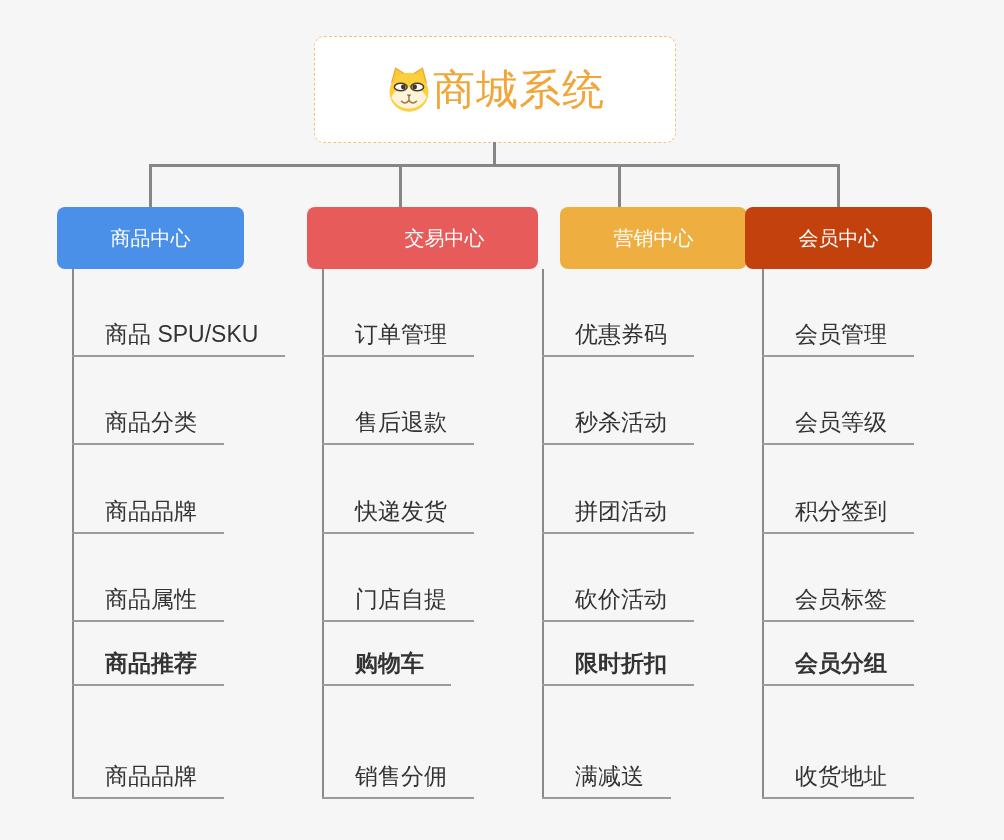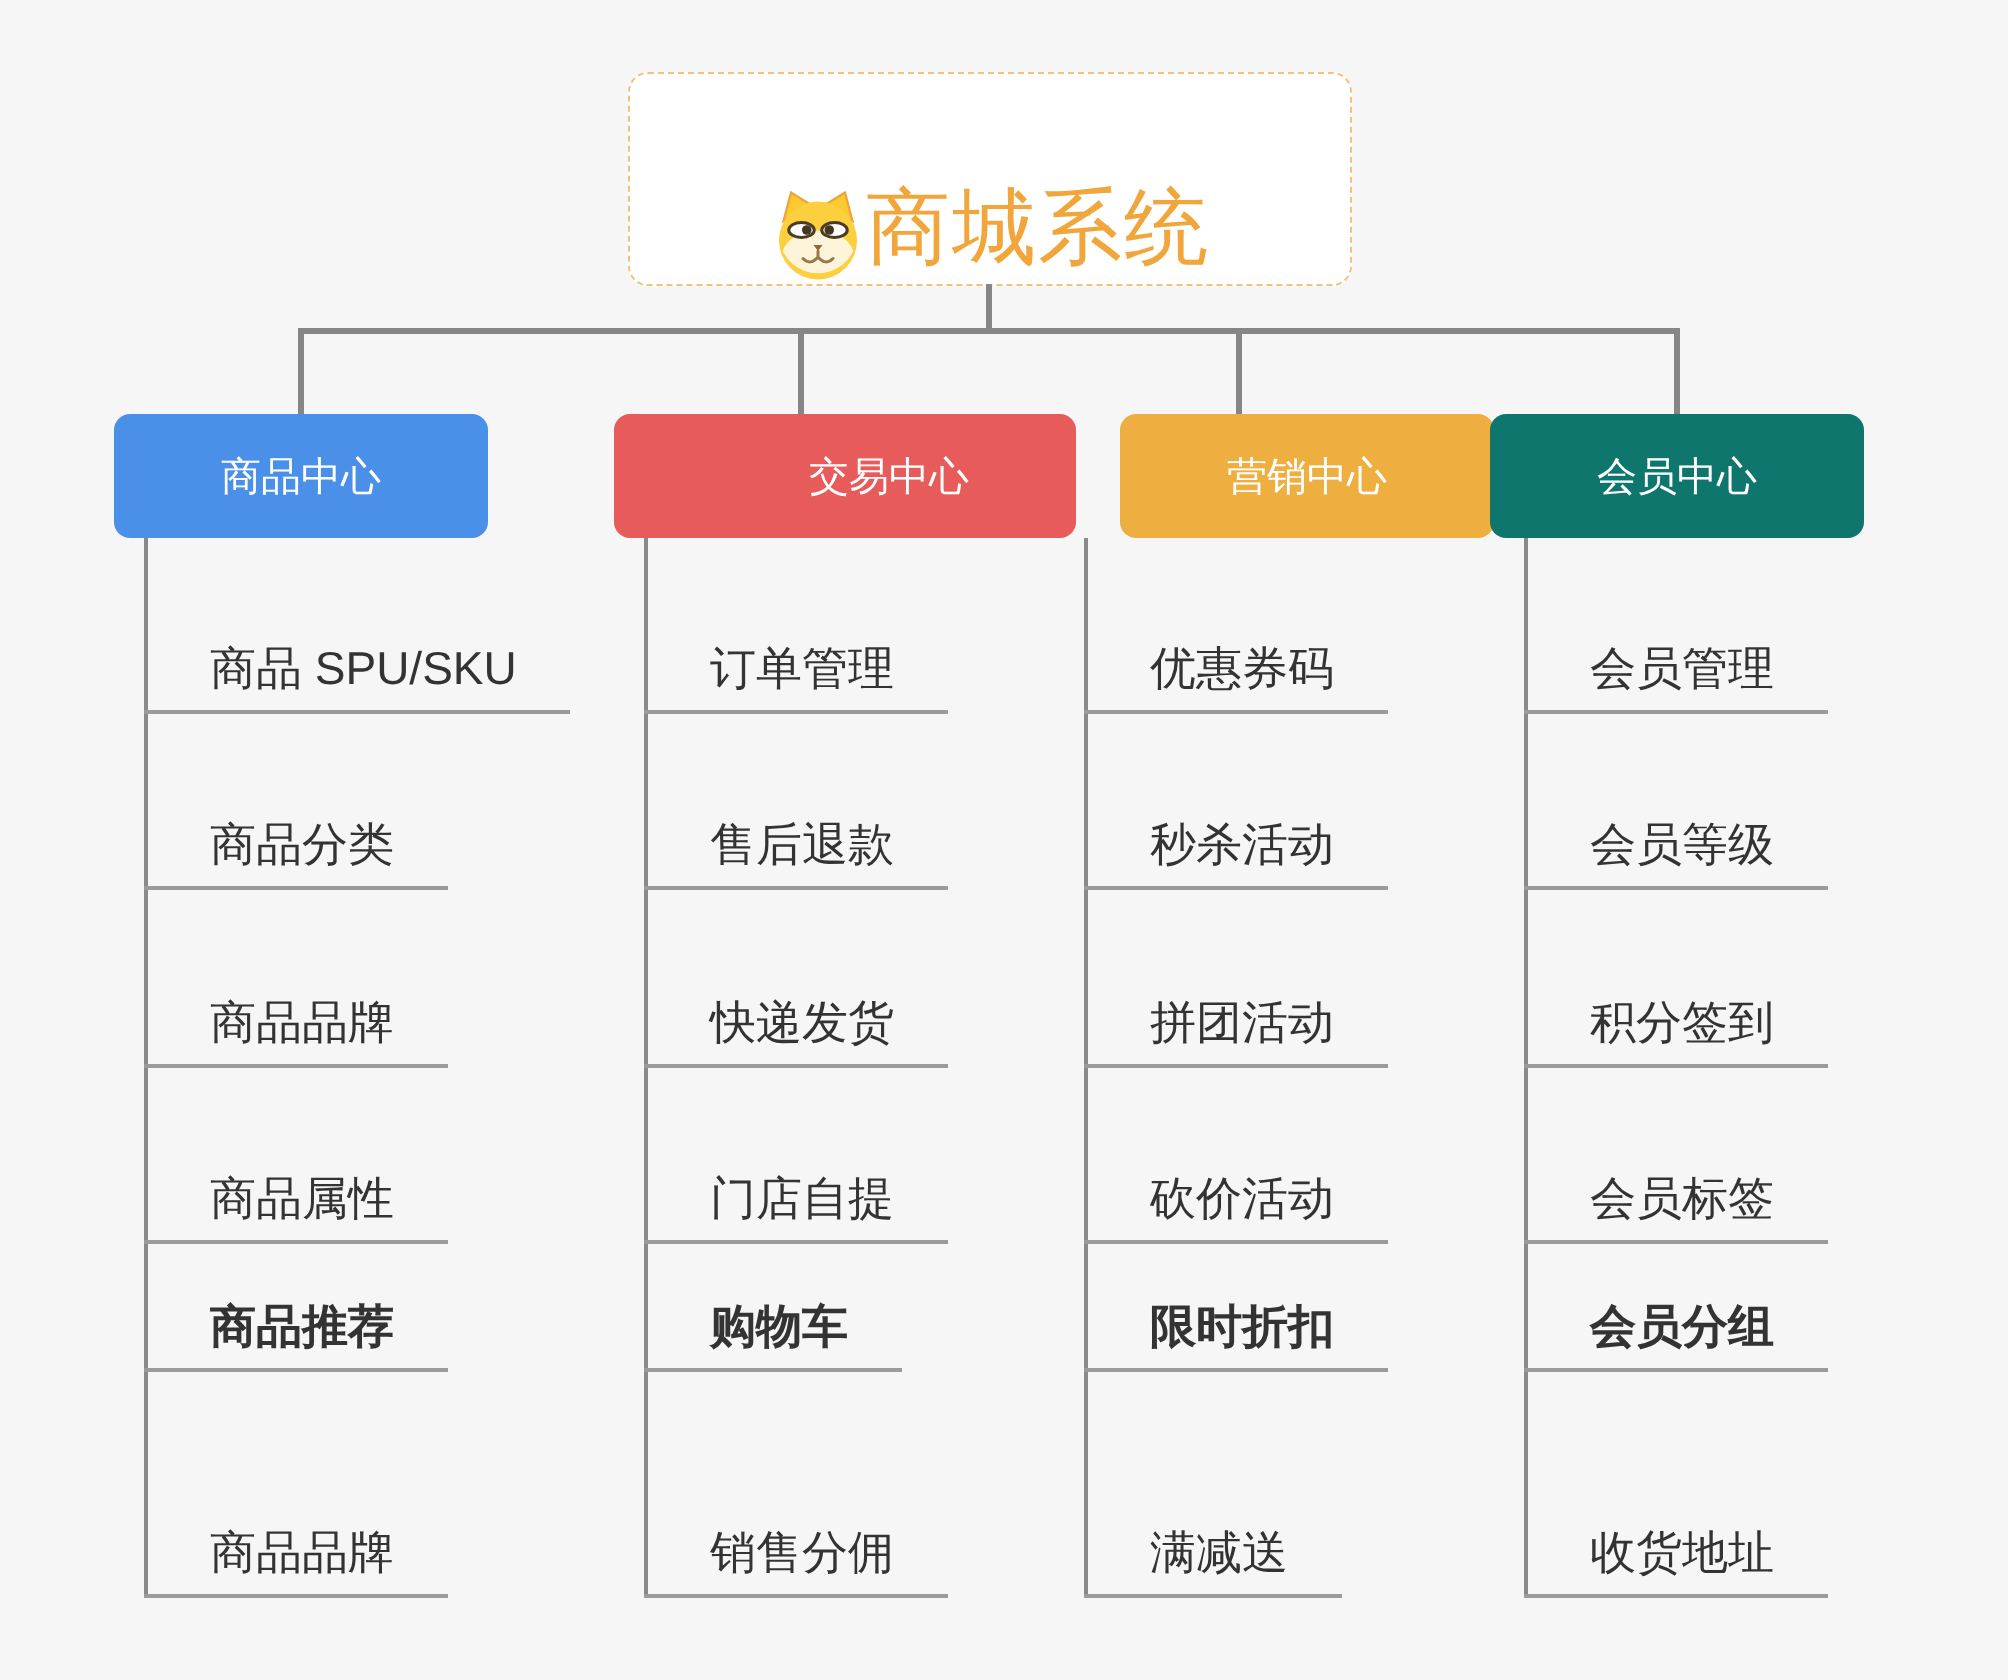--- a/index.html
+++ b/index.html
@@ -15,21 +15,21 @@
   
   .root-node {
     position: absolute;
     left: 314px; top: 36px;
     width: 362px; height: 107px;
     background: #ffffff;
     border: 1px dashed #f2c27d;
     border-radius: 10px;
     box-sizing: border-box;
     display: flex;
-    align-items: flex-end;
+    align-items: center;
     justify-content: center;
     gap: 0;
   }
   .root-node .root-label {
     font-size: 42px;
     color: #f1a63b;
     letter-spacing: 1px;
     white-space: nowrap;
   }
   .root-node svg { display: block; }
@@ -149,21 +149,21 @@
     <div class="col-line"></div>
     <div class="leaf r0">优惠券码</div>
     <div class="leaf r1">秒杀活动</div>
     <div class="leaf r2">拼团活动</div>
     <div class="leaf r3">砍价活动</div>
     <div class="leaf r4">限时折扣</div>
     <div class="leaf r5">满减送</div>
   </div>
 
   <div class="col3">
-    <div class="branch-node" style="background-color: #0f766e;">会员中心</div>
+    <div class="branch-node" style="background-color: #c2410c;">会员中心</div>
     <div class="col-line"></div>
     <div class="leaf r0">会员管理</div>
     <div class="leaf r1">会员等级</div>
     <div class="leaf r2">积分签到</div>
     <div class="leaf r3">会员标签</div>
     <div class="leaf r4">会员分组</div>
     <div class="leaf r5">收货地址</div>
   </div>
 
 </div>

